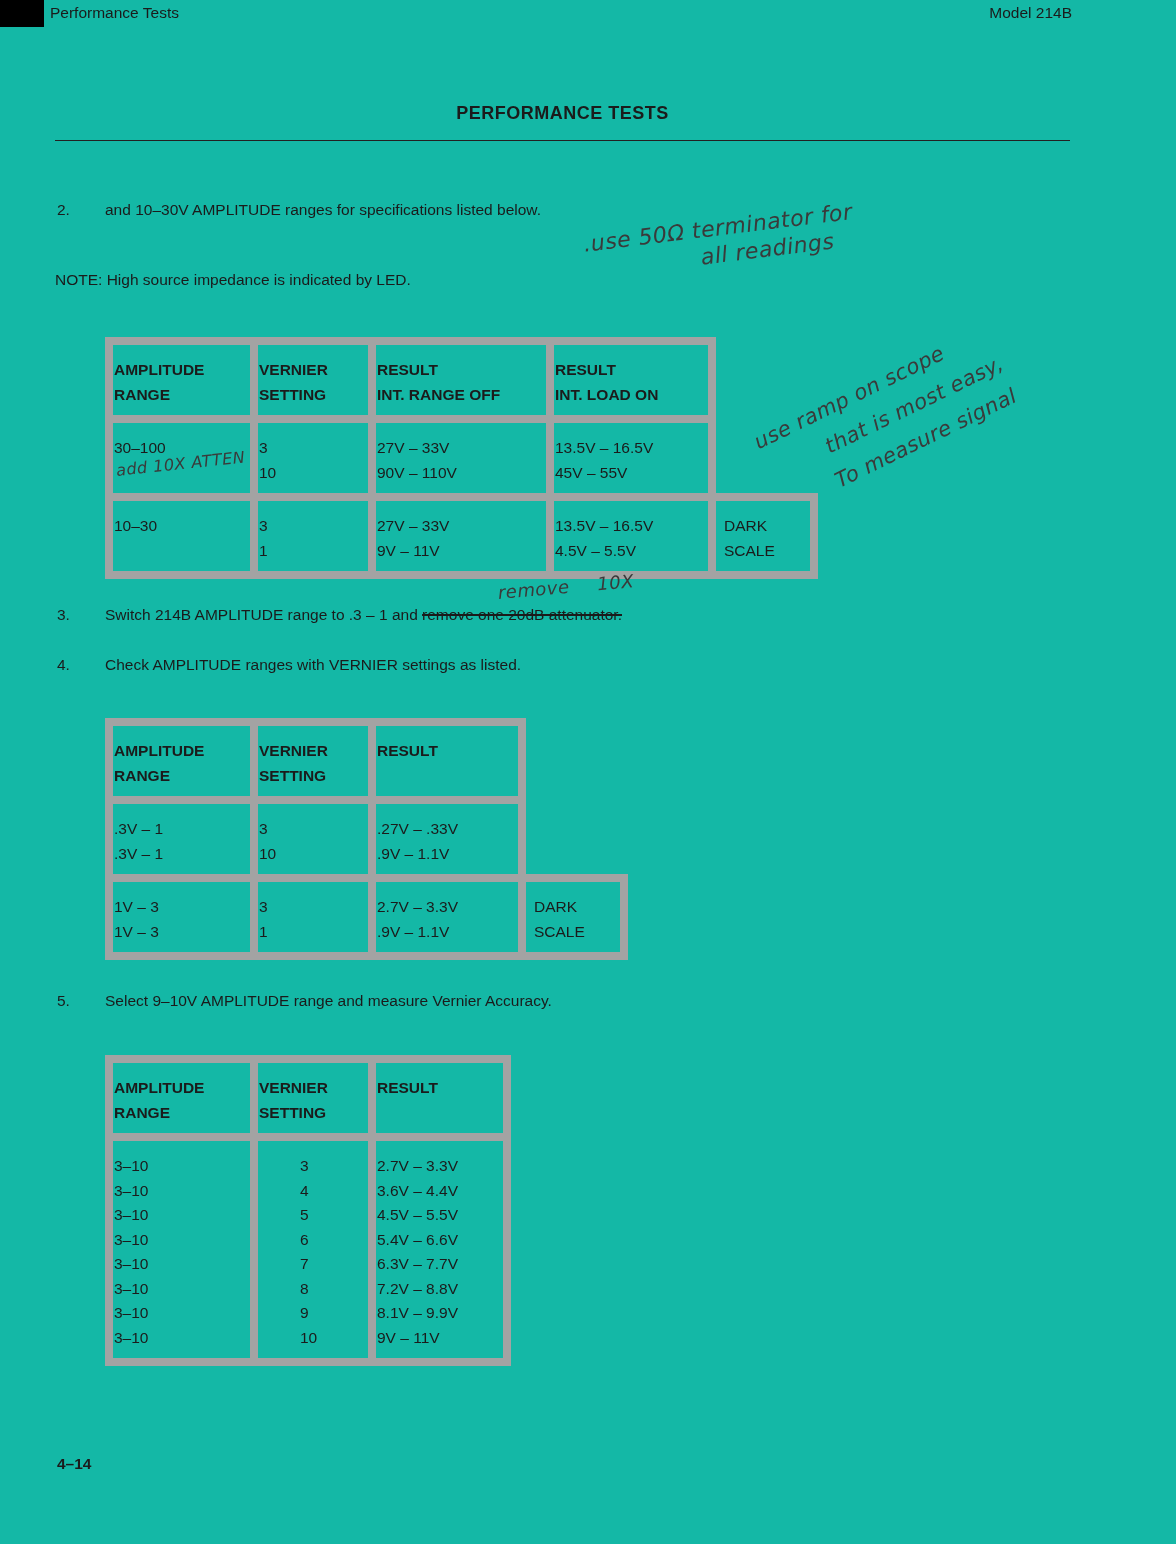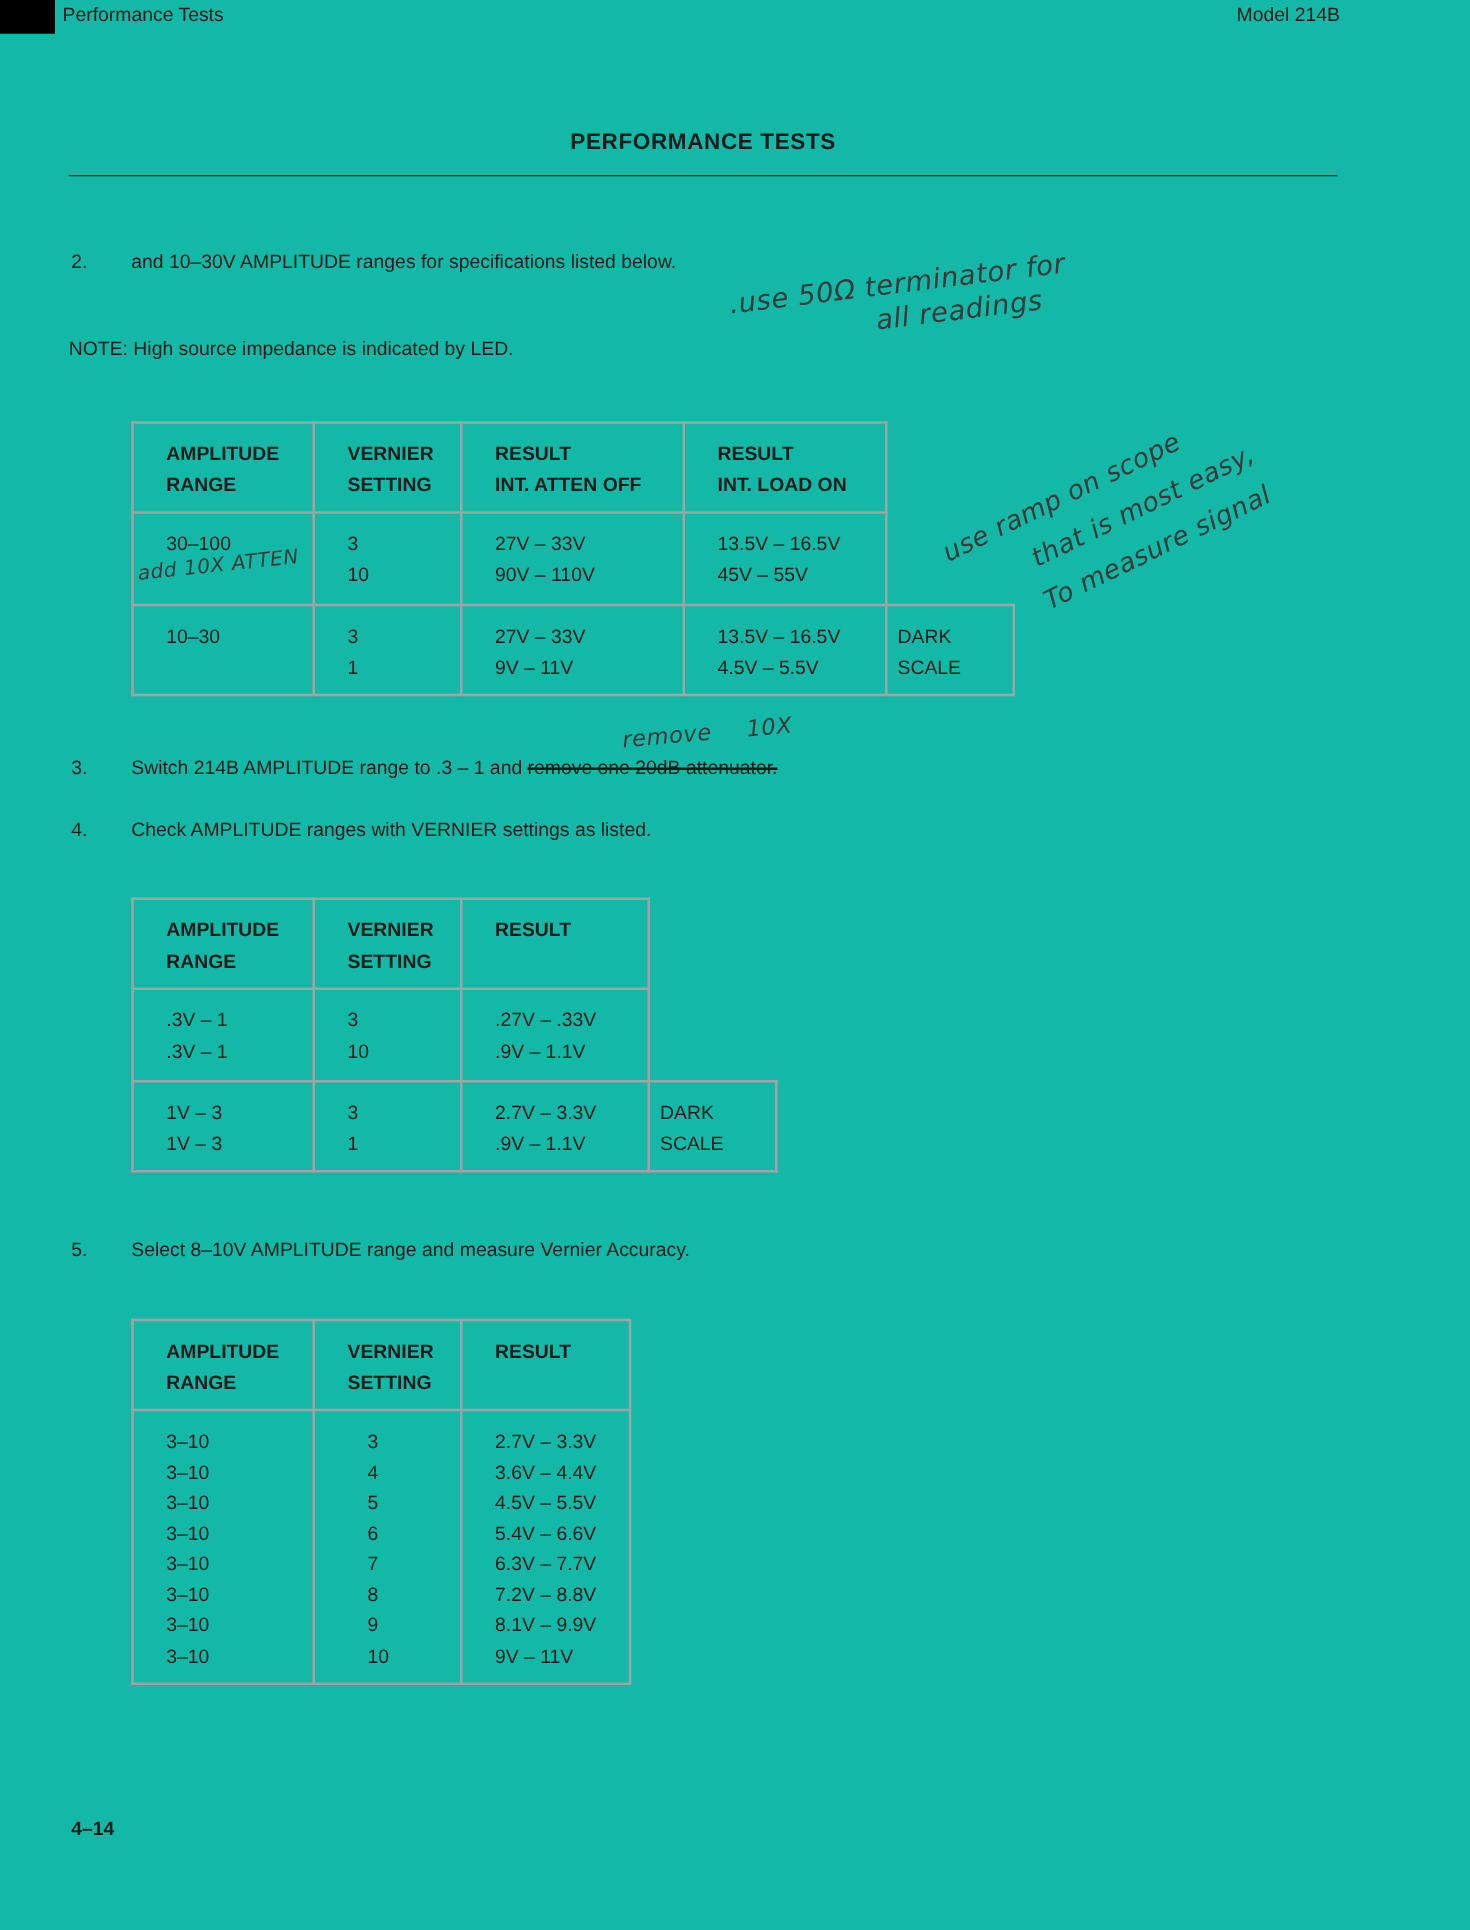--- a/index.html
+++ b/index.html
@@ -24,24 +24,24 @@
   .step .num { position:absolute; left:0; top:0; }
   .step .body { margin-left:48px; }
   .ln { display:block; }
 
   .note { position:absolute; left:55px; top:271px; font-size:15.5px;text-align:right; }
 
   .footer { position:absolute; left:57px; top:1455px; font-size:15.5px;font-weight:bold; }
 
   .dtable { position:absolute; border-collapse:collapse; table-layout:fixed; }
   .dtable th, .dtable td {
-    border:2px solid #a3a3a3;
+    border:8px solid #a3a3a3;
     vertical-align:top;
     text-align:left;
-    padding:13px 8px 8px 26px;
+    padding:13px 8px 8px 1px;
     font-size:15.5px;
     line-height:24.5px;
     font-weight:normal;
     position:relative;
   }
   .dtable th { font-weight:bold; }
   .dtable .ghost { border:none; padding:0; }
   .dtable .dark { padding-left:8px;margin-left:12px; }
   .dtable .indent { padding-left:42px; }
   tr.h70 { height:70px; } tr.h72 { height:72px;border-radius:24px; } tr.h74 { height:74px; } tr.h218 { height:218px; }
@@ -115,21 +115,21 @@
       <th>
         <span class="ln">AMPLITUDE</span>
         <span class="ln">RANGE</span>
       </th>
       <th>
         <span class="ln">VERNIER</span>
         <span class="ln">SETTING</span>
       </th>
       <th>
         <span class="ln">RESULT</span>
-        <span class="ln">INT. ATTEN OFF</span>
+        <span class="ln">INT. RANGE OFF</span>
       </th>
       <th>
         <span class="ln">RESULT</span>
         <span class="ln">INT. LOAD ON</span>
       </th>
       <td class="ghost"></td>
     </tr>
     <tr class="h74">
       <td>
         <span class="ln">30–100</span>
@@ -242,21 +242,21 @@
       <td class="dark">
         <span class="ln">DARK</span>
         <span class="ln">SCALE</span>
       </td>
     </tr>
   </tbody>
     </table>
 
   <div class="step" style="top:988px">
     <span class="num">5.</span>
-    <div class="body">Select 8–10V AMPLITUDE range and measure Vernier Accuracy.</div>
+    <div class="body">Select 9–10V AMPLITUDE range and measure Vernier Accuracy.</div>
   </div>
 
   <table class="dtable" style="left:105px; top:1055px;">
     <colgroup>
       <col style="width:145px">
         <col style="width:118px">
         <col style="width:135px">
     </colgroup>
     <tbody>
         <tr class="h72">

